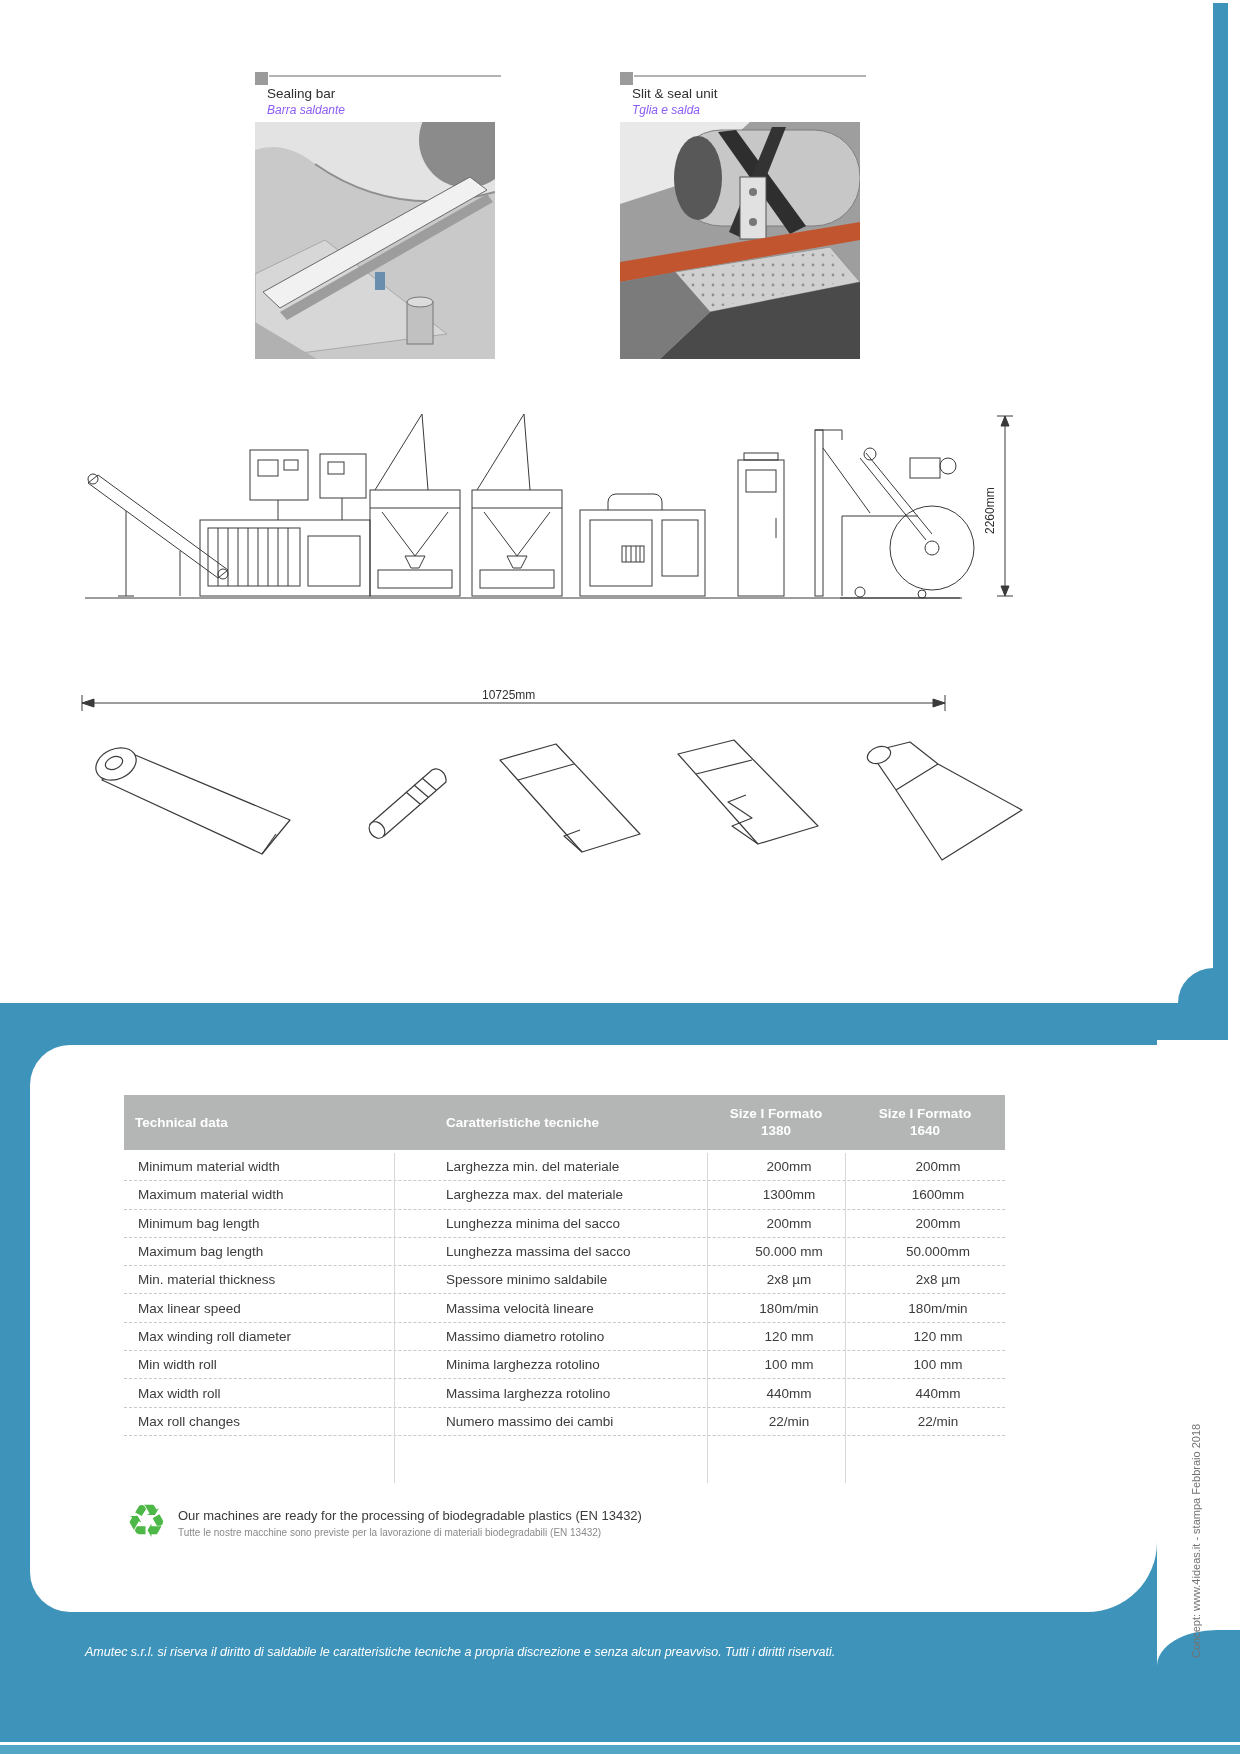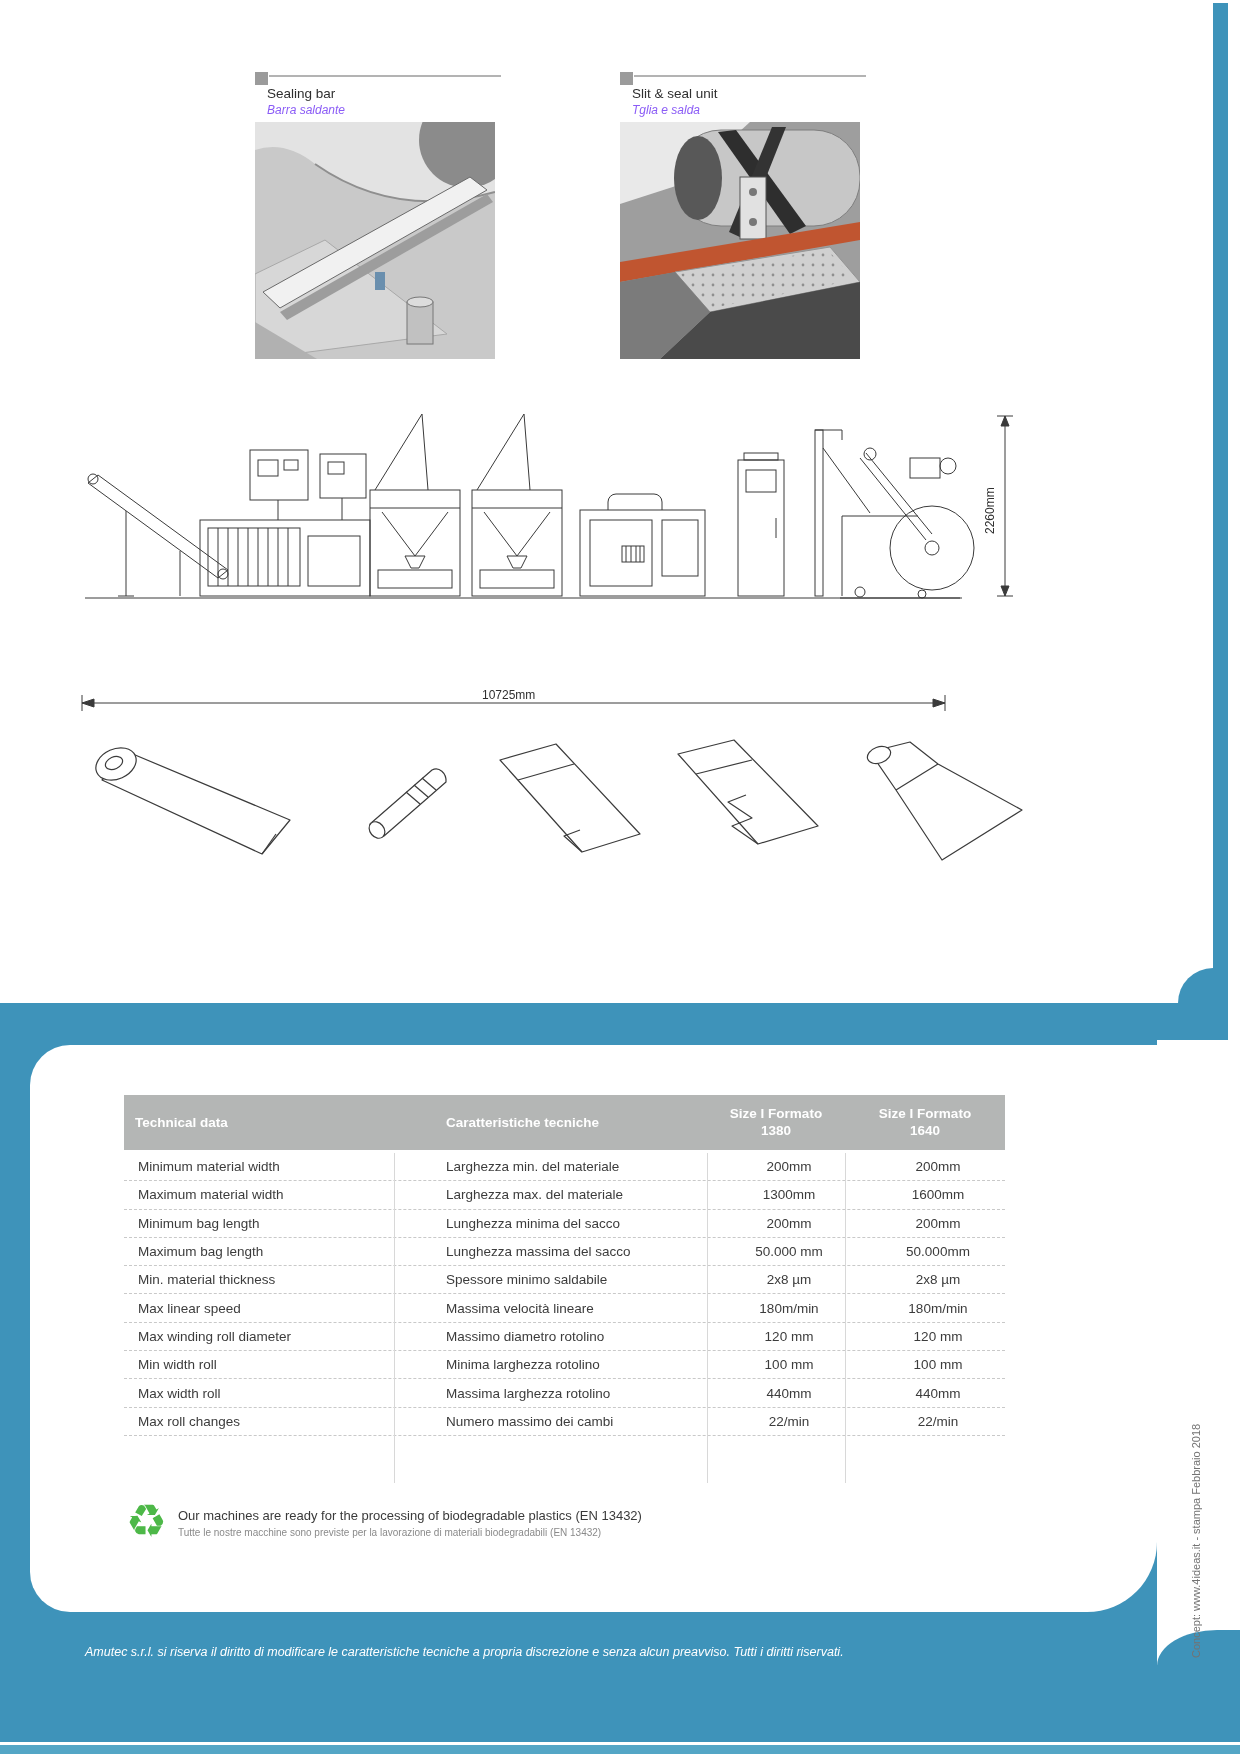--- a/index.html
+++ b/index.html
@@ -341,17 +341,17 @@
       <div class="vline" style="left:721px;"></div>
     </div>
 
     <div class="eco">
       <div class="eco-icon">♻</div>
       <div class="eco-en">Our machines are ready for the processing of biodegradable plastics (EN 13432)</div>
       <div class="eco-it">Tutte le nostre macchine sono previste per la lavorazione di materiali biodegradabili (EN 13432)</div>
     </div>
   </div>
 
-  <div class="foot-it">Amutec s.r.l. si riserva il diritto di modificare le caratteristiche tecniche a propria discrezione e senza alcun preavviso. Tutti i diritti riservati.</div>
+  <div class="foot-it">Amutec s.r.l. si riserva il diritto di saldabile le caratteristiche tecniche a propria discrezione e senza alcun preavviso. Tutti i diritti riservati.</div>
 
   <div class="side-note">Concept: www.4ideas.it  -  stampa Febbraio 2018</div>
 
 </div>
 
 </body></html>

